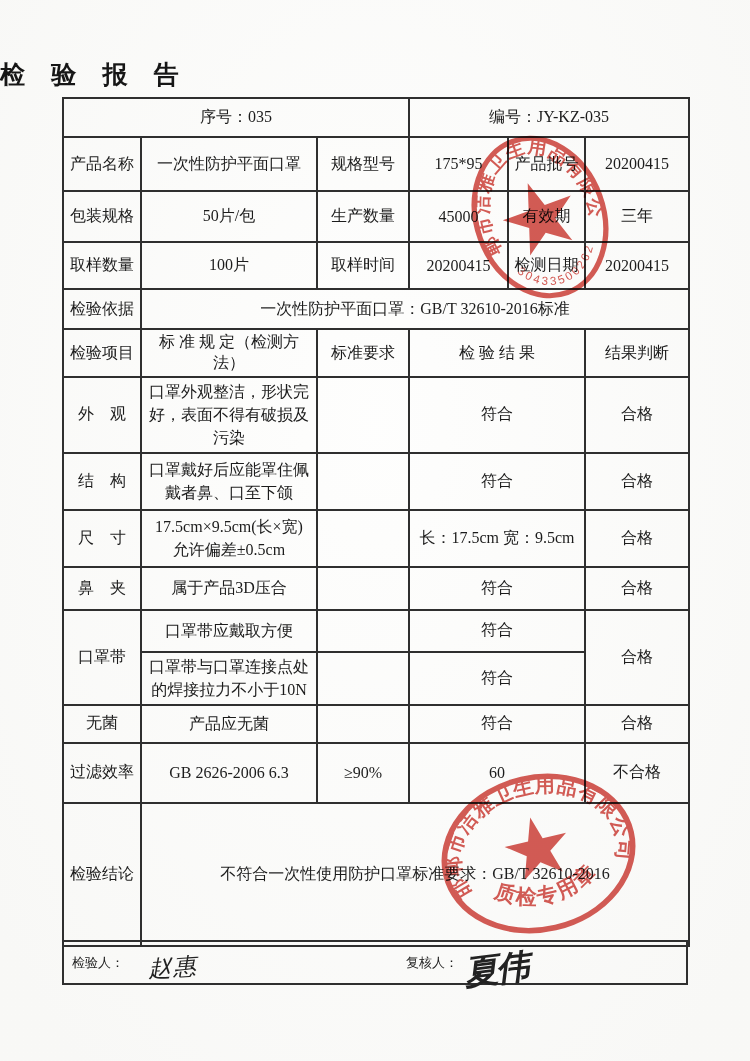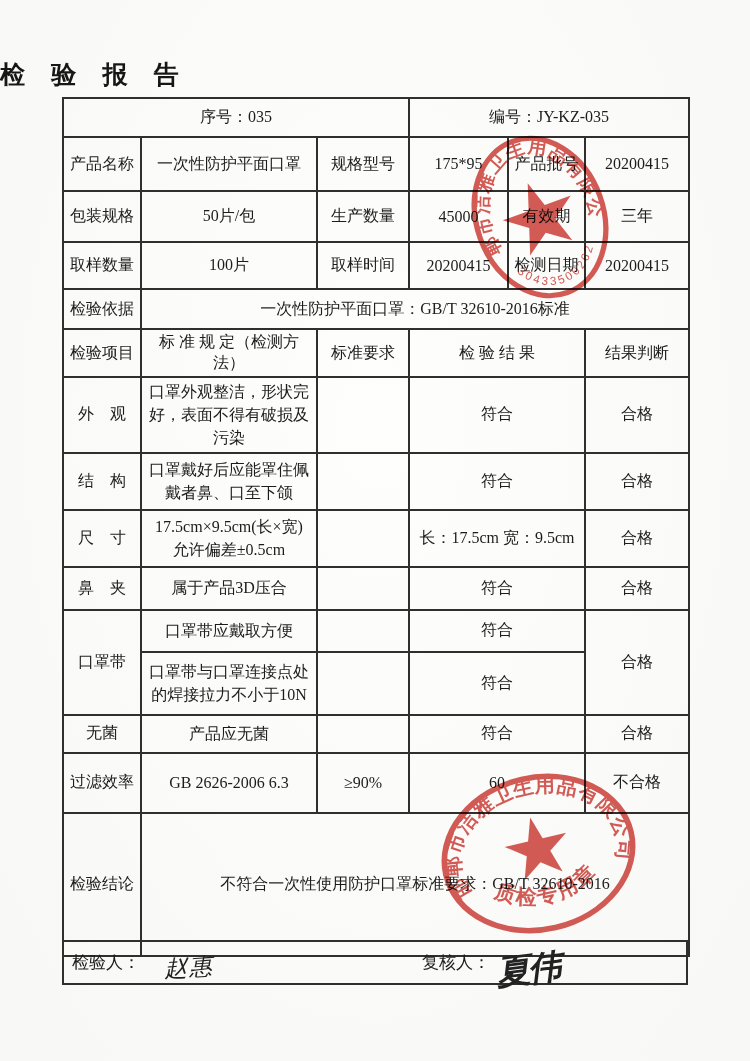--- a/index.html
+++ b/index.html
@@ -31,21 +31,21 @@
   td.lab{ text-align:left; padding-left:8px;border-radius:22px; }
   td.pair{ text-align:left; padding-left:8px; font-size:16px; }
   td.spec{ font-size:14px; line-height:1.45; padding:2px 8px; }
   td.item{ font-size:16px;border-radius:23px; }
   td.basis-val, td.concl-val{ font-size:16.5px; }
   .sigbox{
     position:absolute; left:62px; top:940px; width:626px; height:45px;
     border:2px solid var(--line);
     display:flex; align-items:center; overflow:visible;
   }
-  .sigbox .slabel{ font-size:17px; }
+  .sigbox .slabel{ font-size:13px; }
   .sig-inspector-label{ margin-left:8px; }
   .sig-reviewer-label{ margin-left:208px; }
   .handwrite{
     font-family:"DejaVu Sans",sans-serif; font-style:italic;
     color:#222; white-space:nowrap;
   }
   .hw-inspector{
     font-size:23px; transform:rotate(-4deg); margin-left:24px; margin-top:10px;
     letter-spacing:2px;
   }
@@ -163,21 +163,21 @@
     </tr>
 
     <tr style="height:42px">
       <td rowspan="2" class="item">口罩带</td>
       <td class="spec">口罩带应戴取方便</td>
       <td></td>
       <td colspan="2">符合</td>
       <td rowspan="2">合格</td>
     </tr>
 
-    <tr style="height:63px">
+    <tr style="height:53px">
       <td class="spec">口罩带与口罩连接点处的焊接拉力不小于10N</td>
       <td></td>
       <td colspan="2">符合</td>
     </tr>
 
     <tr style="height:38px">
       <td class="item">无菌</td>
       <td class="spec">产品应无菌</td>
       <td></td>
       <td colspan="2">符合</td>

